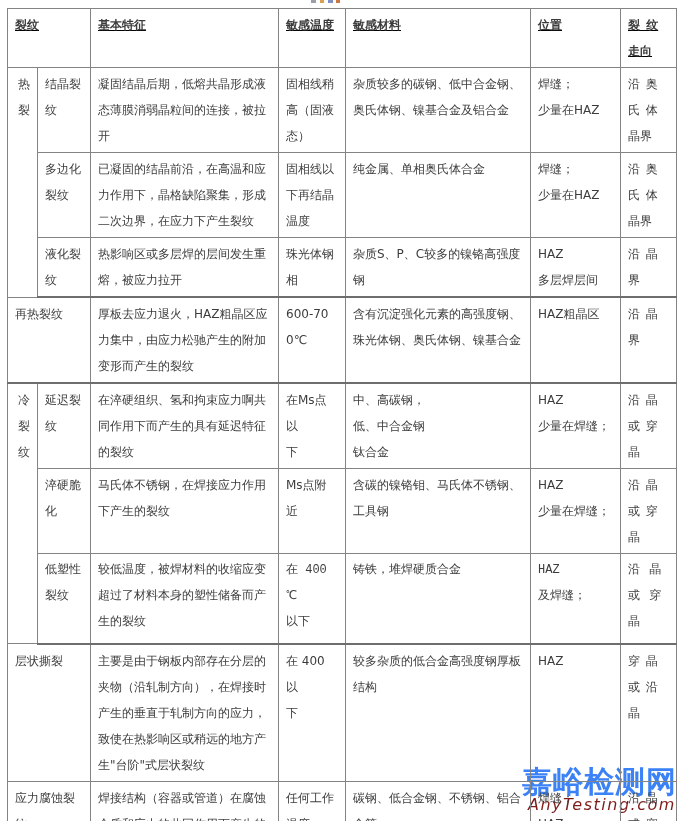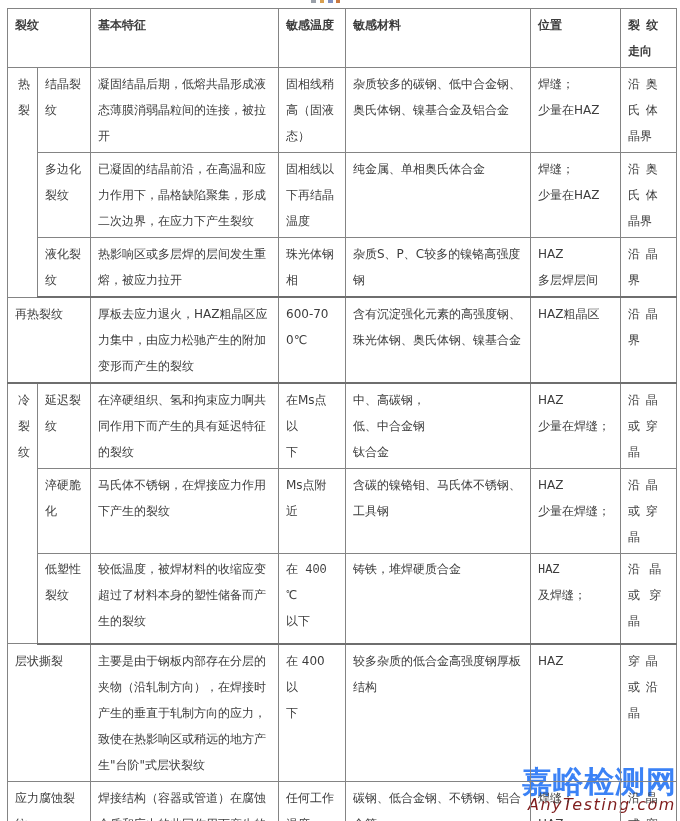--- a/index.html
+++ b/index.html
@@ -25,21 +25,21 @@
     font-size:12px;
     line-height:26px;
     color:#3c3c3c;
     font-weight:normal;
     text-align:left;
     white-space:pre-line;
     overflow:hidden;
     word-break:break-all;
   }
   tr.hdr th{font-weight:bold;}
-  tr.hdr{height:55px;}
+  tr.hdr{height:55px;text-decoration:underline;}
   tr.r1{height:82px;} tr.r2{height:80px;} tr.r3{height:55px;}
   tr.r4{height:80px;} tr.r5{height:77px;} tr.r6{height:73px;}
   tr.r7{height:90px;font-family:Liberation Mono, monospace;} tr.r8{height:135px;margin-left:13px;} tr.r9{height:78px;}
   tr.group-end td{border-bottom:2px solid #6e6e6e;}
   td.g{padding-left:10px;padding-right:2px;}
   td.dir,th.dir{word-spacing:2px;}
   
   .wm1{
     position:absolute;left:522px;top:762px;z-index:0;
     font-size:30px;font-weight:bold;letter-spacing:1px;

